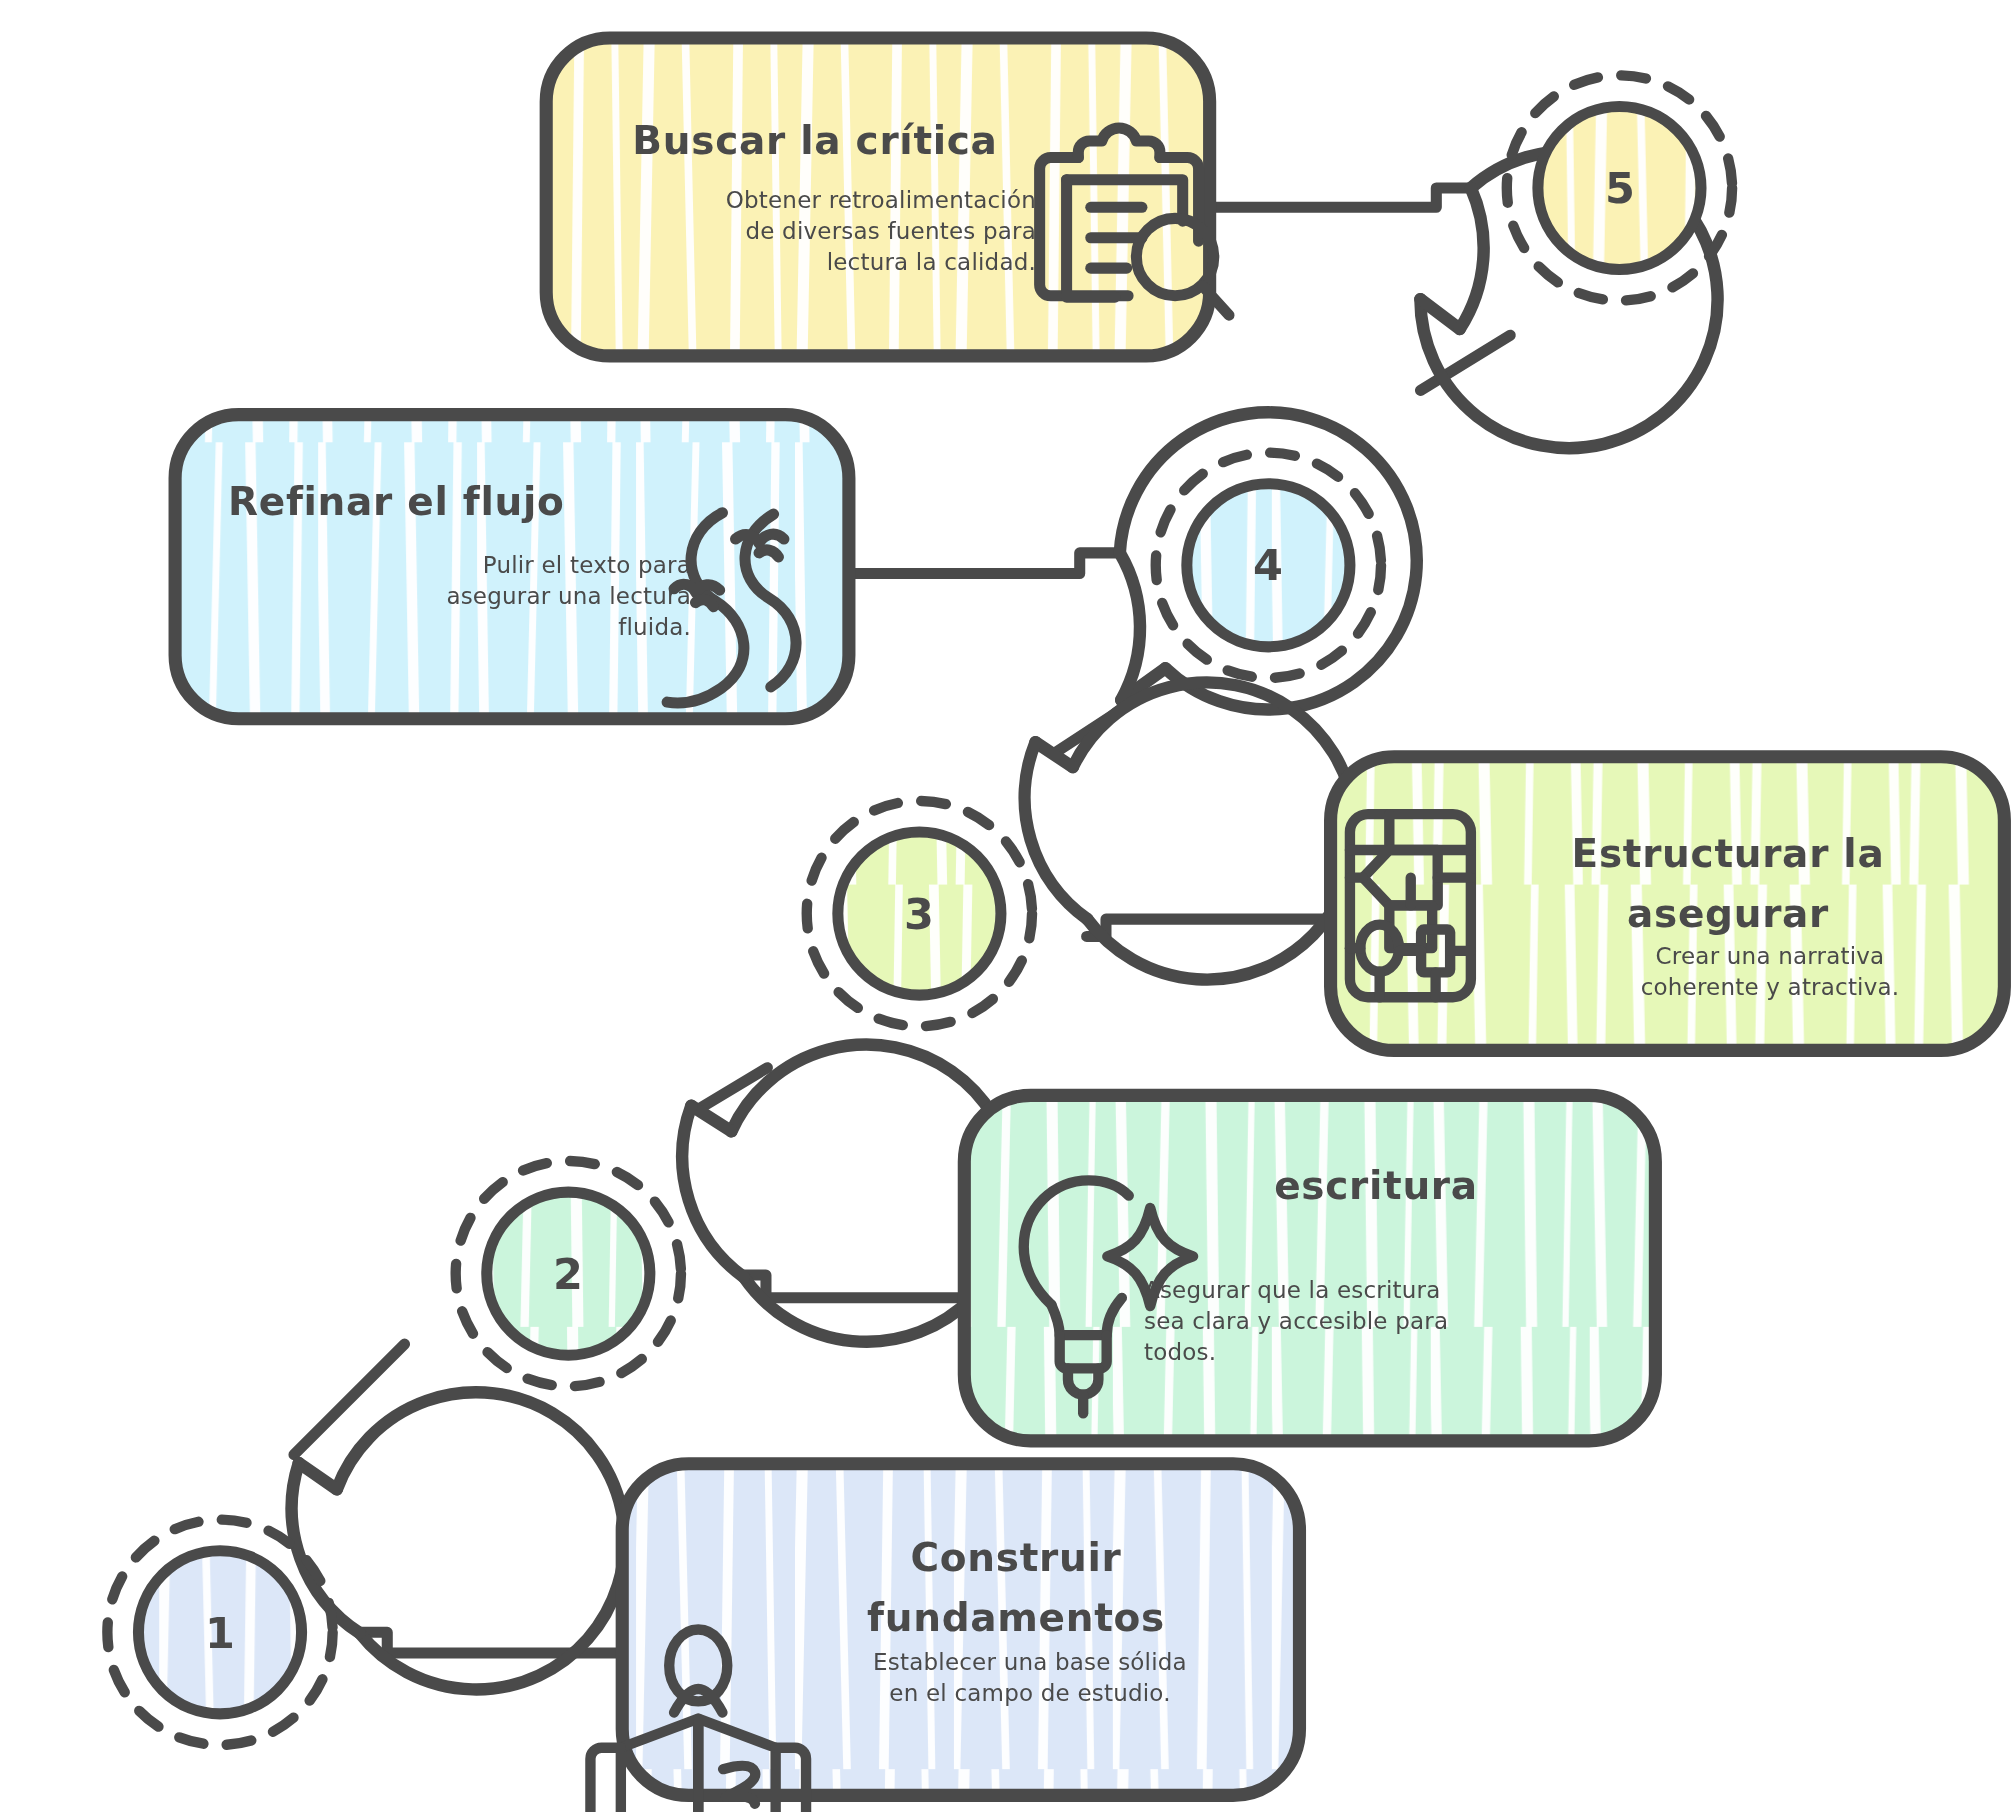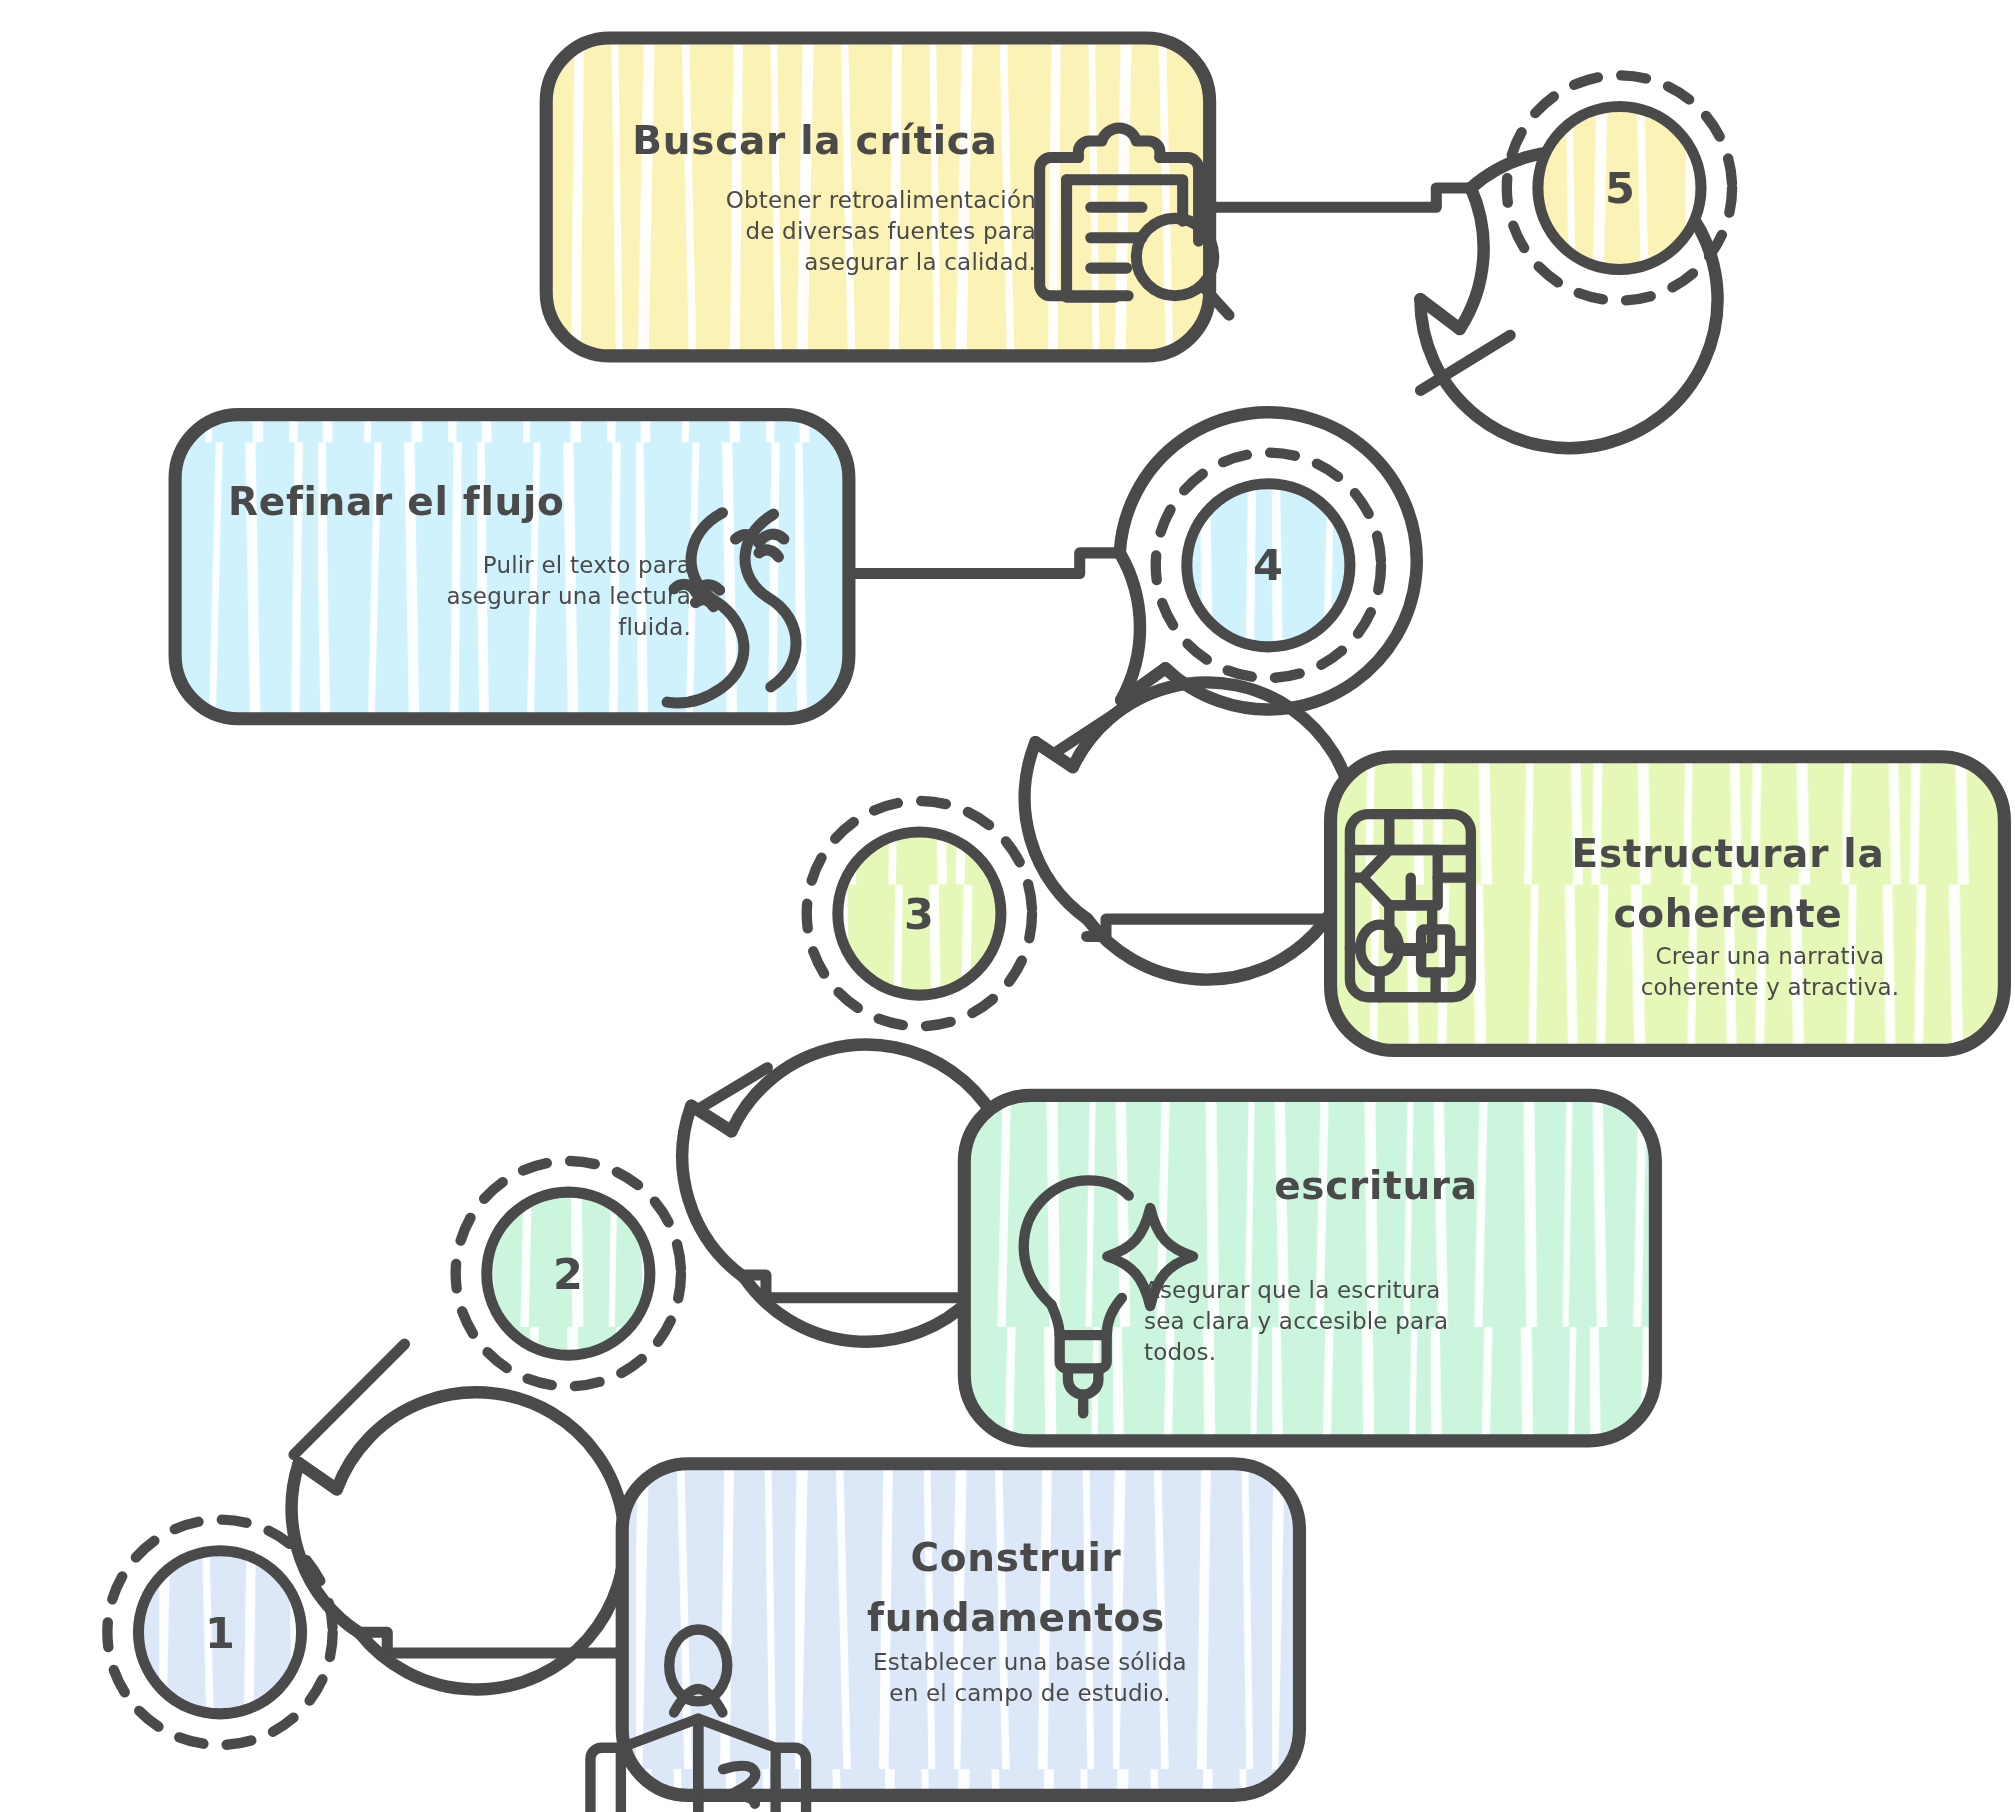--- a/index.html
+++ b/index.html
@@ -228,35 +228,35 @@
   <div class="num-label" style="left:919px;top:914px;">3</div>
   <div class="num-label" style="left:568px;top:1274px;">2</div>
   <div class="num-label" style="left:220px;top:1633px;">1</div>
 
   <div class="card-text" style="left:594px;top:104px;width:442px;text-align:center;">
     <div class="card-title">Buscar la crítica</div>
   </div>
   <div class="card-text" style="left:594px;top:185px;width:442px;text-align:right;">
     <div class="card-desc">Obtener retroalimentación</div>
     <div class="card-desc">de diversas fuentes para</div>
-    <div class="card-desc">asegurar la calidad.</div>
+    <div class="card-desc">lectura la calidad.</div>
   </div>
 
   <div class="card-text" style="left:228px;top:465px;width:442px;text-align:left;">
     <div class="card-title">Refinar el flujo</div>
   </div>
   <div class="card-text" style="left:228px;top:550px;width:463px;text-align:right;">
     <div class="card-desc">Pulir el texto para</div>
     <div class="card-desc">asegurar una lectura</div>
     <div class="card-desc">fluida.</div>
   </div>
 
   <div class="card-text" style="left:1479px;top:817px;width:498px;text-align:center;">
     <div class="card-title">Estructurar la</div>
-    <div class="card-title">coherente</div>
+    <div class="card-title">asegurar</div>
   </div>
   <div class="card-text" style="left:1521px;top:941px;width:498px;text-align:center;">
     <div class="card-desc">Crear una narrativa</div>
     <div class="card-desc">coherente y atractiva.</div>
   </div>
 
   <div class="card-text" style="left:1134px;top:1149px;width:484px;text-align:center;">
     <div class="card-title">escritura</div>
   </div>
   <div class="card-text" style="left:1144px;top:1275px;width:484px;text-align:left;">

